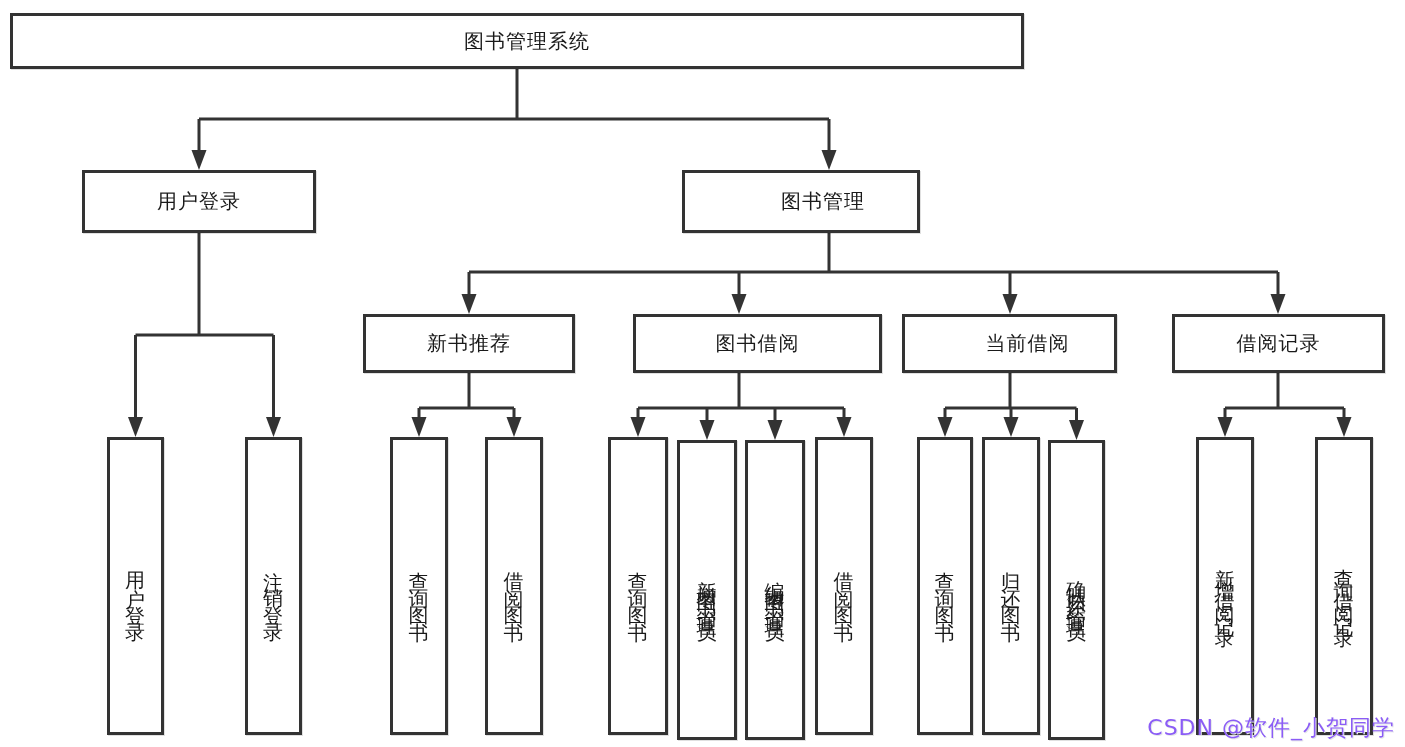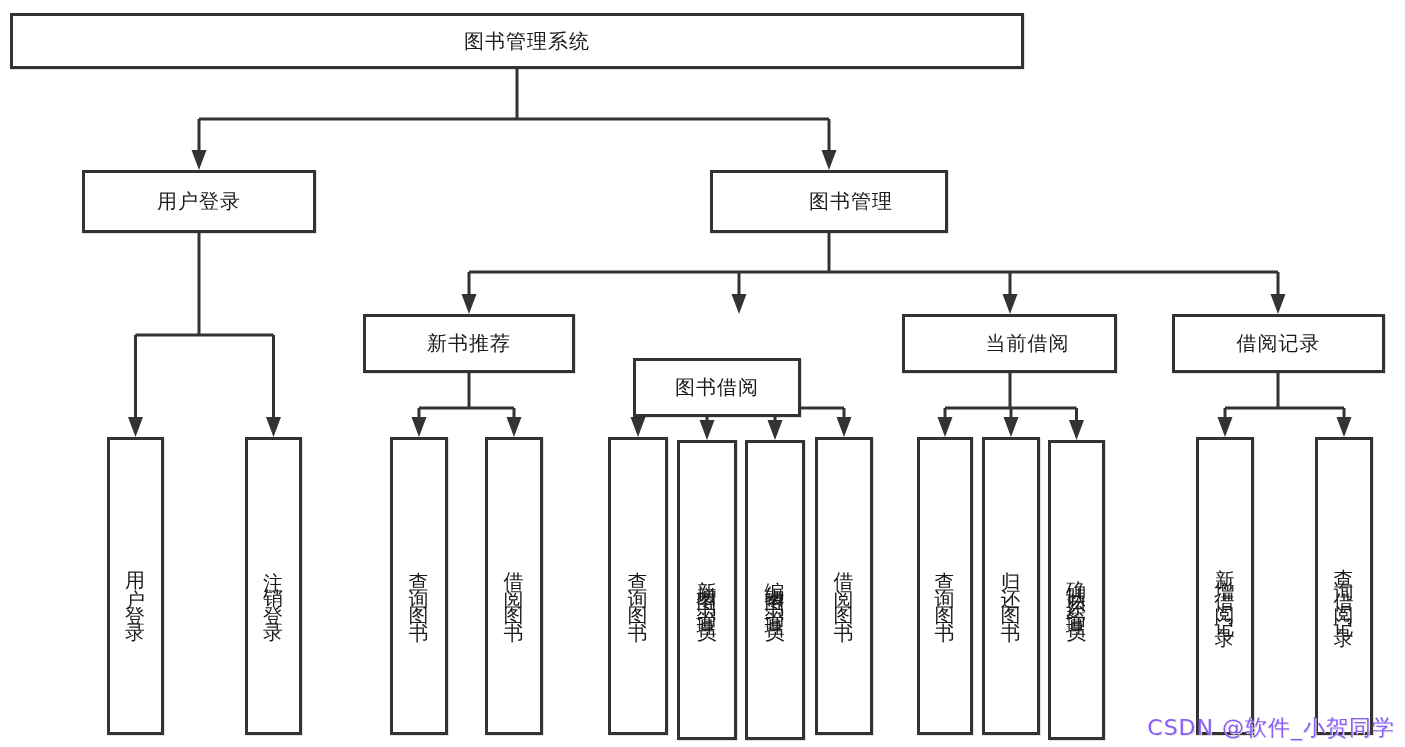--- a/index.html
+++ b/index.html
@@ -39,23 +39,23 @@
     line-height: 1;
     white-space: nowrap;
   }
   .sp4 span { letter-spacing: 17px; text-indent: 8px; }
   .sp6 span { letter-spacing: 12px; text-indent: 6px; }
   .sp9 span { letter-spacing: 6px;  text-indent: 3px; }
 
   
   #root        { left: 10px;   top: 13px;  width: 1014px; height: 56px; padding-left: 20px; }
   #n-user      { left: 82px;   top: 170px; width: 234px;  height: 63px; }
-  #n-mgmt      { left: 710px;  top: 170px; width: 238px;  height: 63px; padding-left: 44px; }
+  #n-mgmt      { left: 682px;  top: 170px; width: 238px;  height: 63px; padding-left: 44px; }
   #n-newbook   { left: 363px;  top: 314px; width: 212px;  height: 59px; }
-  #n-borrow    { left: 633px;  top: 314px; width: 168px;  height: 59px; margin-top: 44px; }
+  #n-borrow    { left: 633px;  top: 314px; width: 249px;  height: 59px; }
   #n-current   { left: 902px;  top: 314px; width: 215px;  height: 59px; padding-left: 36px; }
   #n-record    { left: 1172px; top: 314px; width: 213px;  height: 59px; align-items: center; }
 
   
   #l-login     { left: 107px;  top: 437px; width: 57px; height: 298px; }
   #l-logout    { left: 245px;  top: 437px; width: 57px; height: 298px; }
   #l-query1    { left: 390px;  top: 437px; width: 58px; height: 298px; }
   #l-borrow1   { left: 485px;  top: 437px; width: 58px; height: 298px; }
   #l-query2    { left: 608px;  top: 437px; width: 60px; height: 298px; }
   #l-addbook   { left: 677px;  top: 440px; width: 60px; height: 300px; }

